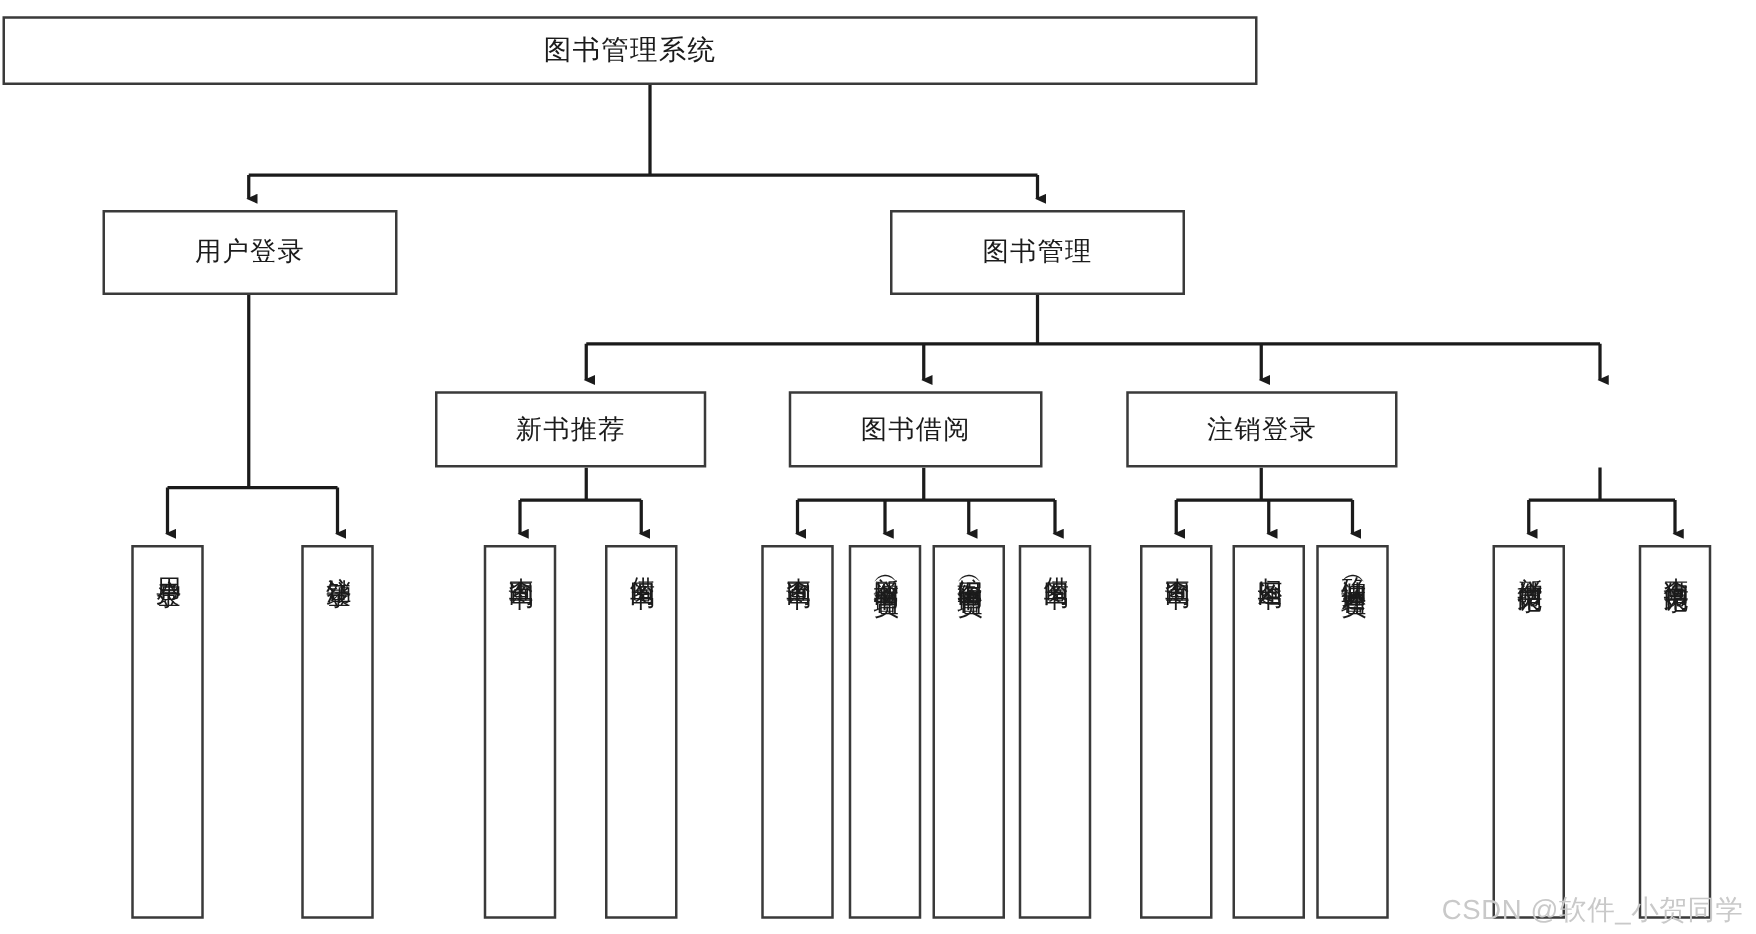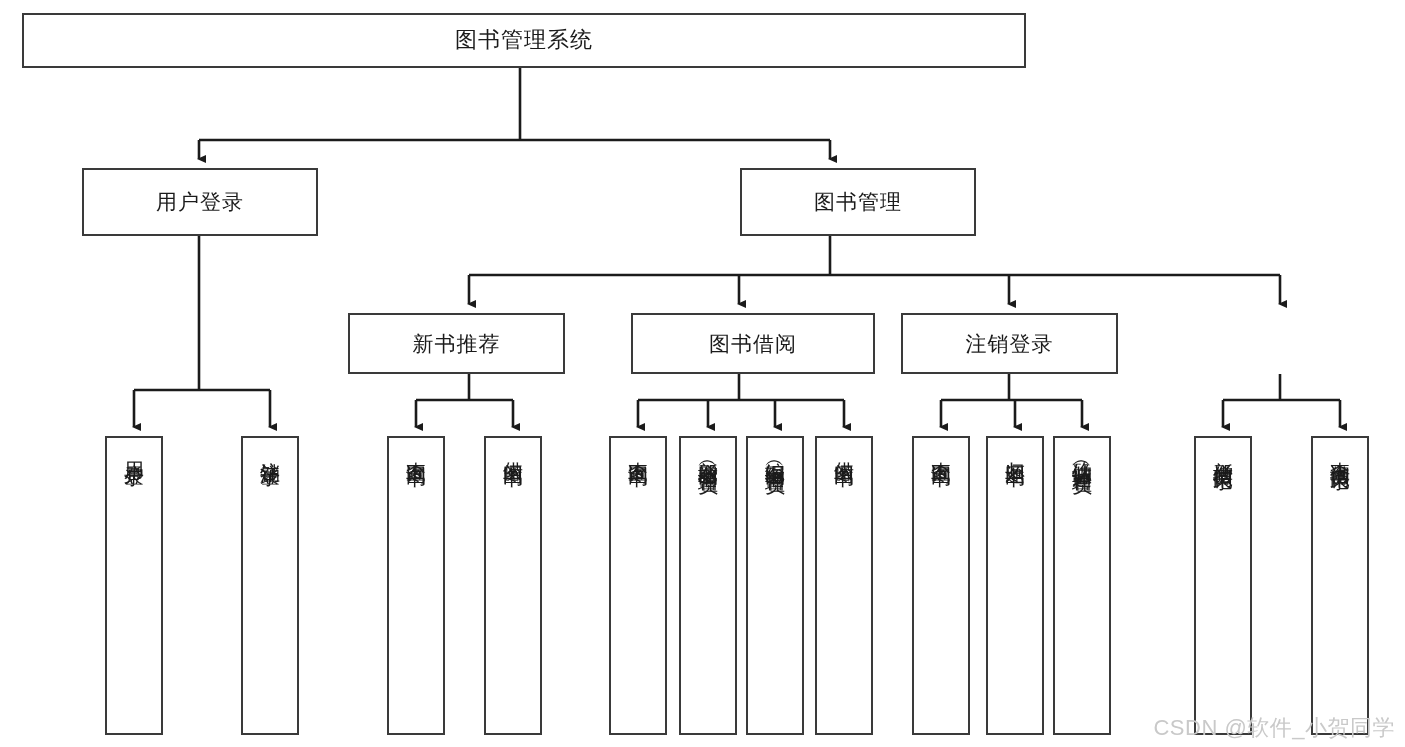--- a/index.html
+++ b/index.html
@@ -116,35 +116,35 @@
       <path d="M1015,400 L1015,427" marker-end="url(#arrow)"></path>
       <path d="M1082,400 L1082,427" marker-end="url(#arrow)"></path>
 
       <path d="M1280,374 L1280,400"></path>
       <path d="M1223,400 L1340,400"></path>
       <path d="M1223,400 L1223,427" marker-end="url(#arrow)"></path>
       <path d="M1340,400 L1340,427" marker-end="url(#arrow)"></path>
     </g>
   </svg>
 
-  <div class="node horiz root" style="left:22px; top:13px; width:1004px; height:55px;">
+  <div class="node horiz root" style="left:2px; top:13px; width:1004px; height:55px;">
     <span>图书管理系统</span>
   </div>
 
   <div class="node horiz" style="left:82px; top:168px; width:236px; height:68px;">
     <span>用户登录</span>
   </div>
-  <div class="node horiz" style="left:712px; top:168px; width:236px; height:68px;margin-left:28px;">
+  <div class="node horiz" style="left:712px; top:168px; width:236px; height:68px;">
     <span>图书管理</span>
   </div>
 
   <div class="node horiz" style="left:348px; top:313px; width:217px; height:61px;">
     <span>新书推荐</span>
   </div>
-  <div class="node horiz" style="left:631px; top:313px; width:244px; height:61px;">
+  <div class="node horiz" style="left:631px; top:313px; width:203px; height:61px;">
     <span>图书借阅</span>
   </div>
   <div class="node horiz" style="left:901px; top:313px; width:217px; height:61px;">
     <span>注销登录</span>
   </div>
 
   <div class="node leaf" style="left:105px; top:436px; width:58px; height:299px;">
     <span class="vtext">用户登录</span>
   </div>
   <div class="node leaf" style="left:241px; top:436px; width:58px; height:299px;">

